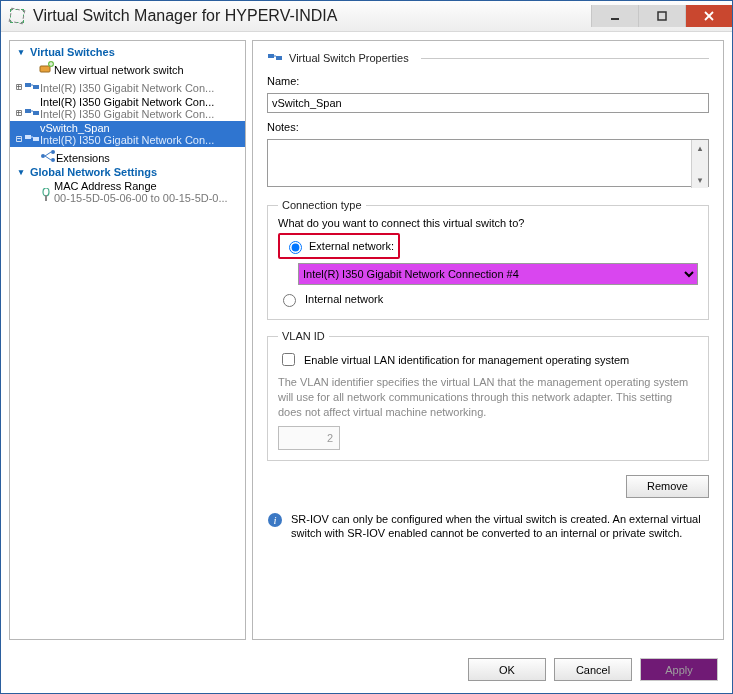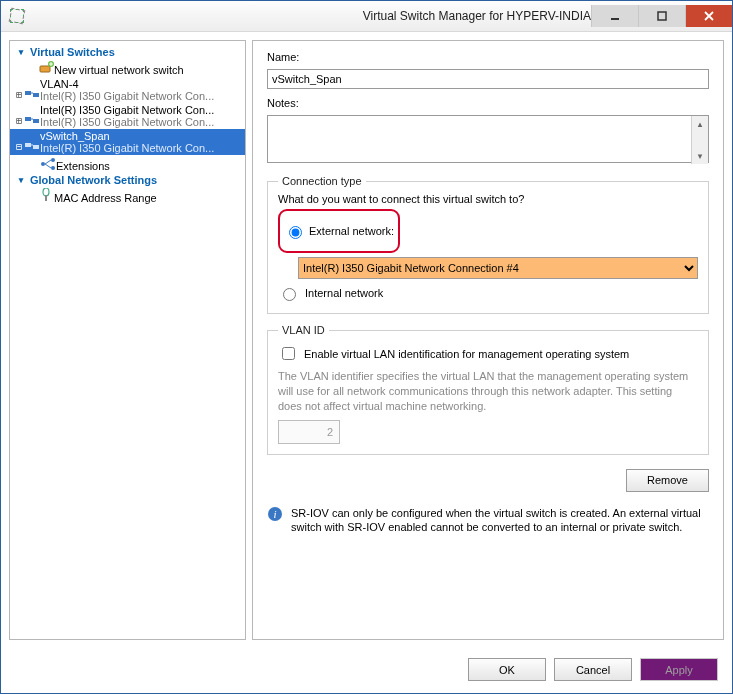--- a/index.html
+++ b/index.html
@@ -2,21 +2,21 @@
 <html><head>
 <meta charset="utf-8">
 <style>
   html,body{margin:0;padding:0;font-family:"Segoe UI",Tahoma,sans-serif;font-size:11px;color:#000;background:#fff}
   .window{width:733px;height:694px;border:1px solid #2b5f9e;box-sizing:border-box;display:flex;flex-direction:column}
   
   .titlebar{height:30px;background:linear-gradient(#fdfdfd,#ededed);border-bottom:1px solid #d9d9d9;display:flex;align-items:center;position:relative}
   .titlebar .app-icon{width:16px;height:16px;margin:0 8px;position:relative}
   .titlebar .app-icon::before,.titlebar .app-icon::after{content:"";position:absolute;border:1px dashed #4a6;left:1px;top:1px;width:12px;height:12px}
   .titlebar .app-icon::after{transform:rotate(12deg);border-color:#888}
-  .titlebar .title{flex:1;text-align:right;font-size:12px;color:#222}
+  .titlebar .title{flex:1;text-align:left;font-size:16px;color:#222}
   .winbtns{display:flex;height:22px}
   .winbtn{width:46px;height:22px;display:flex;align-items:center;justify-content:center;border-left:1px solid #c7c7c7;background:#d9d9d9}
   .winbtn.close{background:#c9472f;color:#fff}
   .winbtn svg{display:block}
   
   .client{flex:1;display:flex;flex-direction:column;background:#fff}
   .panes{flex:1;display:flex;padding:8px;gap:6px;min-height:0}
   .left{width:235px;border:1px solid #b7b7b7;background:#fff;overflow:hidden}
   .right{flex:1;border:1px solid #b7b7b7;background:#fff;display:flex;flex-direction:column;min-width:0}
   
@@ -41,23 +41,23 @@
   .field-label{margin-top:2px}
   .txtinput{width:100%;box-sizing:border-box;border:1px solid #9a9a9a;height:20px;padding:2px 4px;font:inherit}
   .notes{position:relative}
   .notes textarea{width:100%;box-sizing:border-box;border:1px solid #9a9a9a;height:48px;padding:2px 4px;font:inherit;resize:none;overflow:hidden}
   .notes .sb{position:absolute;right:1px;top:1px;bottom:1px;width:16px;display:flex;flex-direction:column;justify-content:space-between;background:#f0f0f0;border-left:1px solid #cfcfcf}
   .notes .sb span{height:16px;display:flex;align-items:center;justify-content:center;color:#666;font-size:9px}
   fieldset{border:1px solid #cfcfcf;padding:6px 10px 10px;margin:4px 0 0}
   legend{padding:0 4px;color:#222}
   .radio-row,.check-row{display:flex;align-items:center;gap:6px;margin:2px 0}
   .indent1{margin-left:20px}
-  .sel{width:100%;border:1px solid #9a9a9a;height:22px;font:inherit;box-sizing:border-box;background:#fdba74}
+  .sel{width:100%;border:1px solid #9a9a9a;height:22px;font:inherit;box-sizing:border-box;background:#d946ef}
   .disabled{color:#9a9a9a}
-  .hl{border:2px solid #d4002a;padding:12px 4px;display:inline-flex;align-items:center;border-radius:9px}
+  .hl{border:2px solid #d4002a;padding:3px 4px;display:inline-flex;align-items:center;border-radius:2px}
   .hl-block{border:2px solid #d4002a;padding:2px 4px;border-radius:2px;display:flex;align-items:center;gap:6px}
   .help{color:#8a8a8a;margin-top:6px;line-height:1.35}
   .spin{width:48px;height:22px;border:1px solid #bdbdbd;color:#9a9a9a;display:flex;align-items:center;justify-content:flex-end;padding:0 6px;background:#fafafa}
   .remove-row{display:flex;justify-content:flex-end;margin-top:8px}
   .btn{min-width:78px;height:23px;border:1px solid #9a9a9a;background:linear-gradient(#fdfdfd,#e6e6e6);font:inherit;padding:0 20px}
   .btn:disabled{color:#9e9e9e;background:#701a75;border-color:#c8c8c8}
   .info-row{display:flex;gap:8px;align-items:flex-start;margin-top:8px}
   .info-row .iicon{flex:0 0 auto}
   .footer{display:flex;justify-content:flex-end;gap:8px;padding:10px 14px 12px;border-top:0}
 </style>
@@ -117,21 +117,20 @@
           <div class="node">
             <span class="exp">⊞</span>
             <span class="nicon i-switch">
                 <svg viewBox="0 0 16 16">
                   <rect x="1" y="5" width="6" height="4" fill="#3b78c4"></rect>
                   <rect x="9" y="7" width="6" height="4" fill="#3b78c4"></rect>
                   <path d="M7 7h2" stroke="#3b78c4"></path>
                 </svg>
               </span>
             <span class="txtwrap">
-              <span class="lbl">VLAN-4</span>
               <span class="sub">Intel(R) I350 Gigabit Network Con...</span>
             </span>
           </div>
 
           <div class="node">
             <span class="exp">⊞</span>
             <span class="nicon i-switch">
                 <svg viewBox="0 0 16 16">
                   <rect x="1" y="5" width="6" height="4" fill="#3b78c4"></rect>
                   <rect x="9" y="7" width="6" height="4" fill="#3b78c4"></rect>
@@ -183,27 +182,37 @@
             <span class="ind" style="width:14px"></span>
               <span class="exp"></span>
             <span class="nicon i-mac">
                 <svg viewBox="0 0 16 16">
                   <ellipse cx="8" cy="4" rx="3" ry="4" fill="none" stroke="#4a8" stroke-width="1.2"></ellipse>
                   <rect x="7" y="7" width="2" height="6" fill="#888"></rect>
                 </svg>
               </span>
             <span class="txtwrap">
               <span class="lbl">MAC Address Range</span>
+              <span class="sub">00-15-5D-05-06-00 to 00-15-5D-0...</span>
             </span>
           </div>
         </div>
       </div>
 
       <div class="right">
         <div class="rp-inner">
+          <div class="rp-title">
+            <span class="nicon i-switch"><svg viewBox="0 0 16 16" width="16" height="16">
+                  <rect x="1" y="5" width="6" height="4" fill="#3b78c4"></rect>
+                  <rect x="9" y="7" width="6" height="4" fill="#3b78c4"></rect>
+                  <path d="M7 7h2" stroke="#3b78c4"></path>
+                </svg></span>
+            <span>Virtual Switch Properties</span>
+            <span class="line"></span>
+          </div>
 
           <div class="field-label">Name:</div>
           <input class="txtinput" value="vSwitch_Span" style="">
 
           <div class="field-label">Notes:</div>
           <div class="notes">
             <textarea style=""></textarea>
             <div class="sb">
                 <span>▴</span>
                 <span>▾</span>

